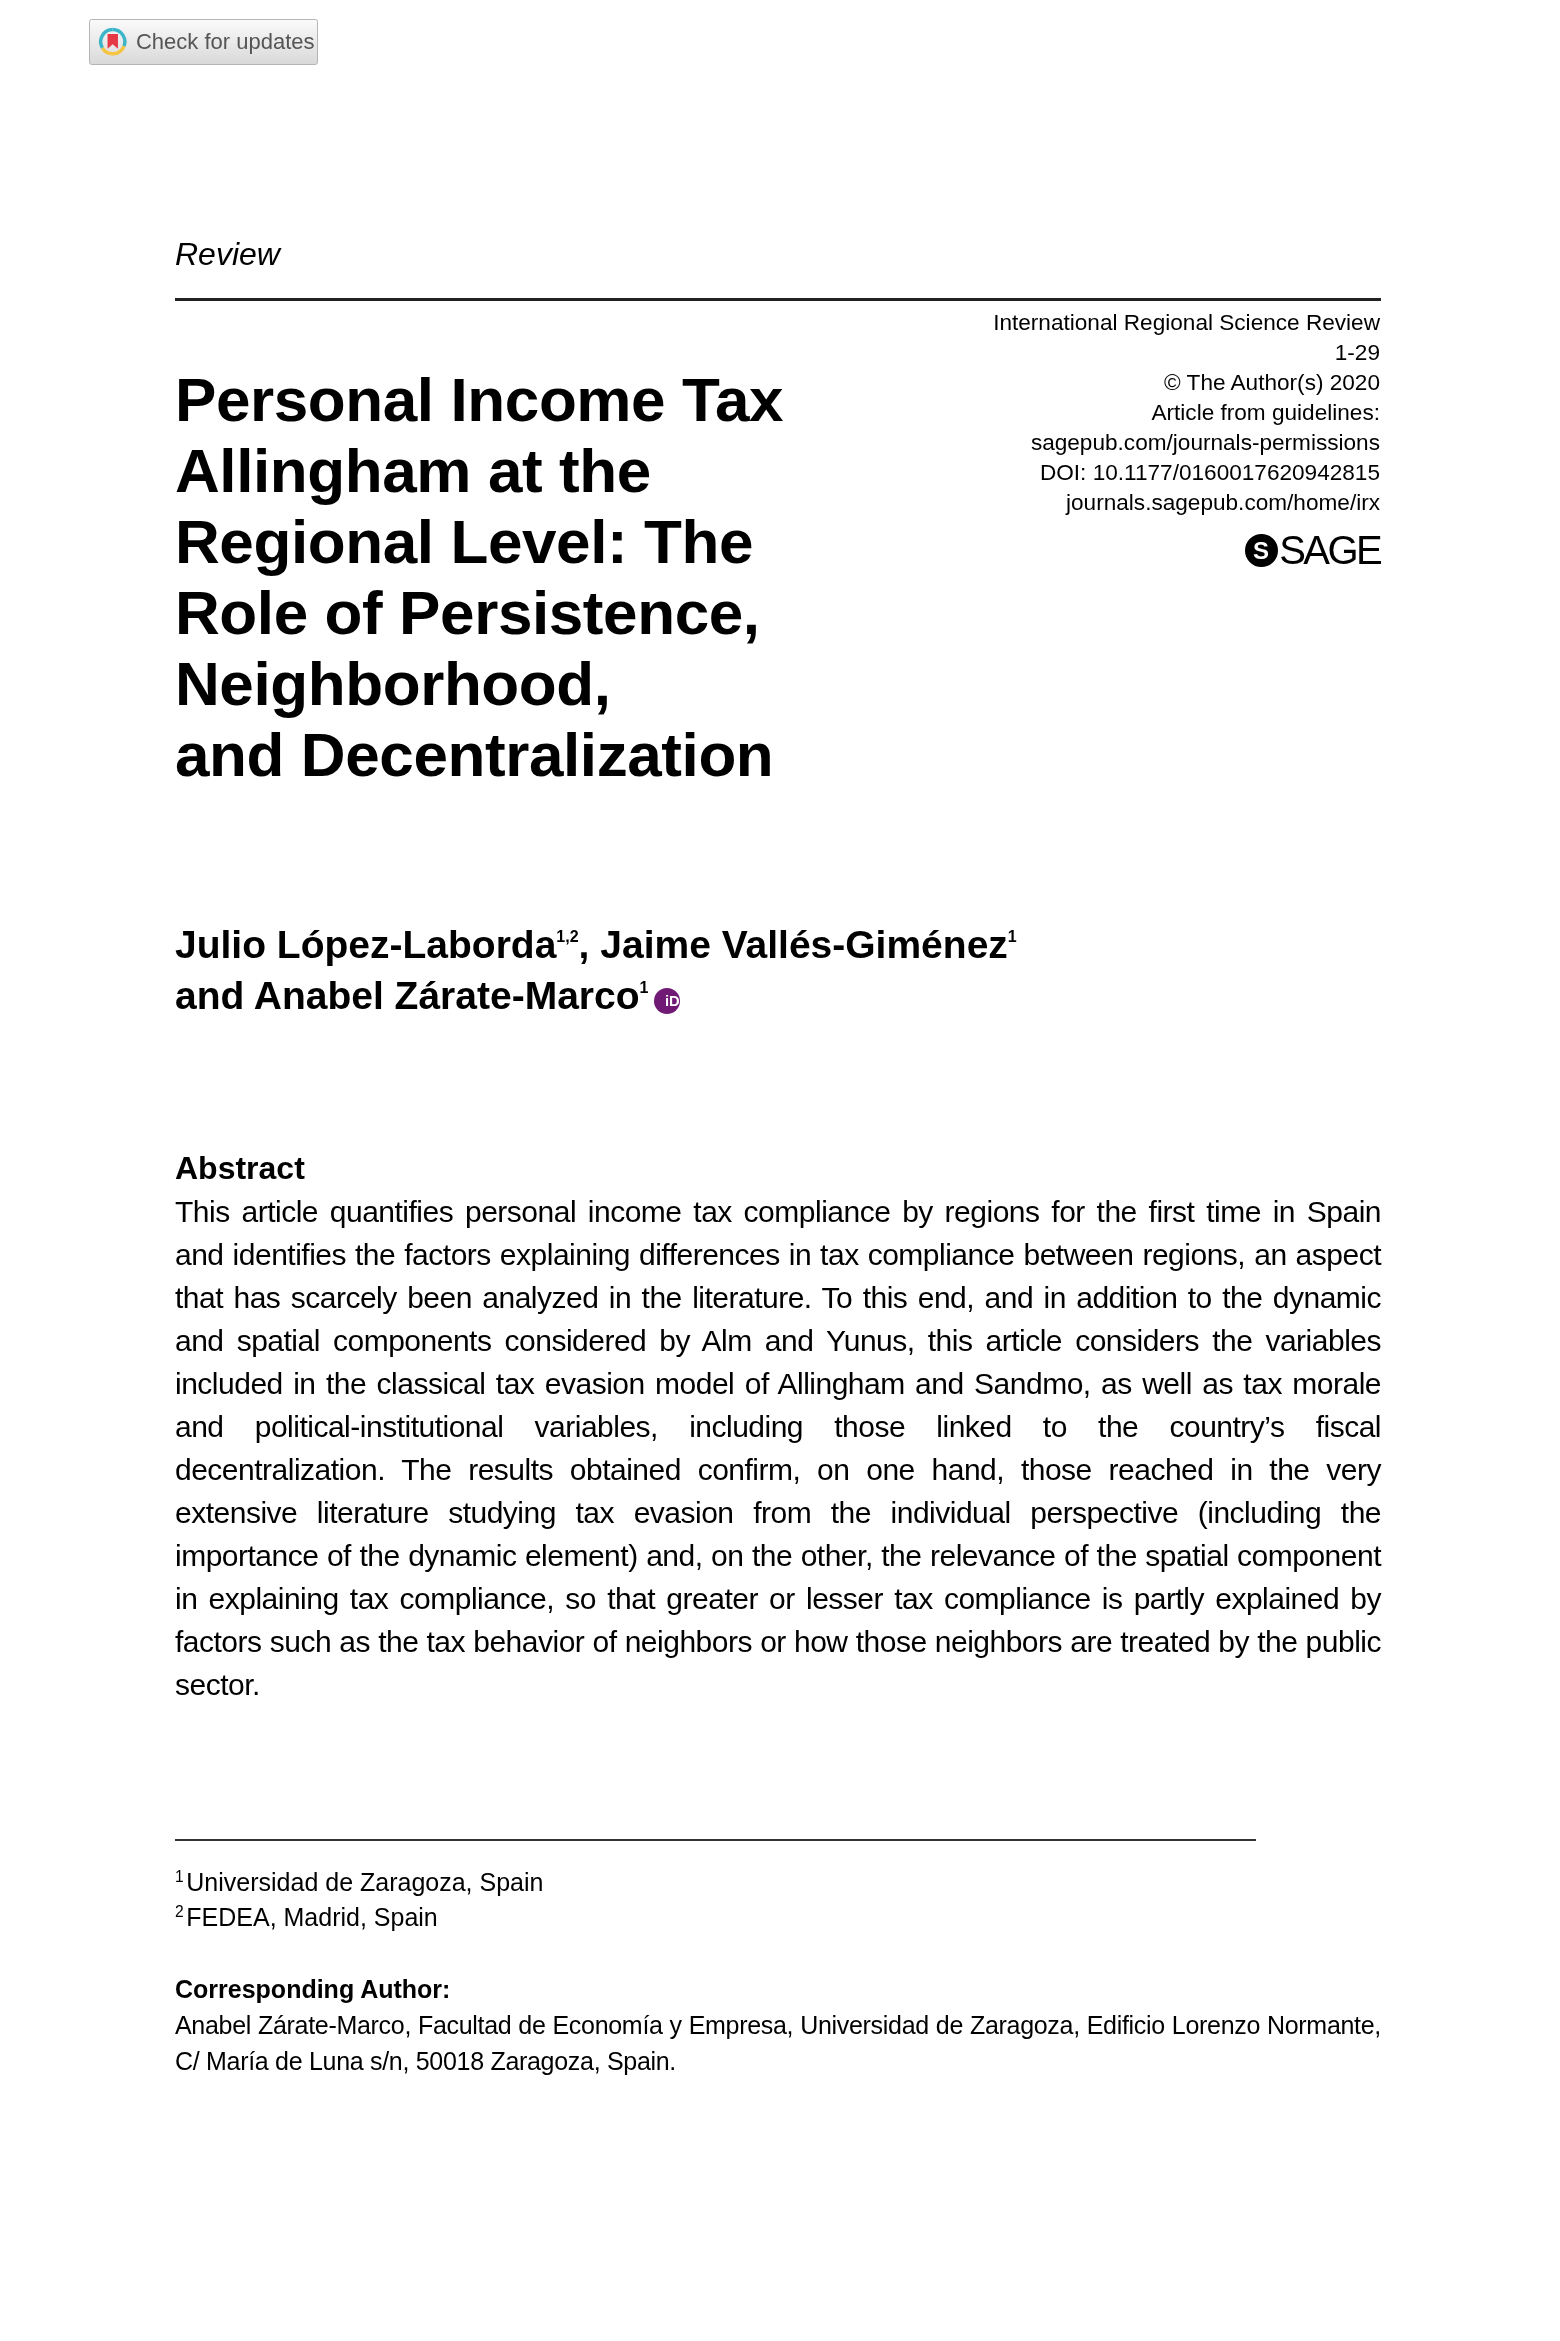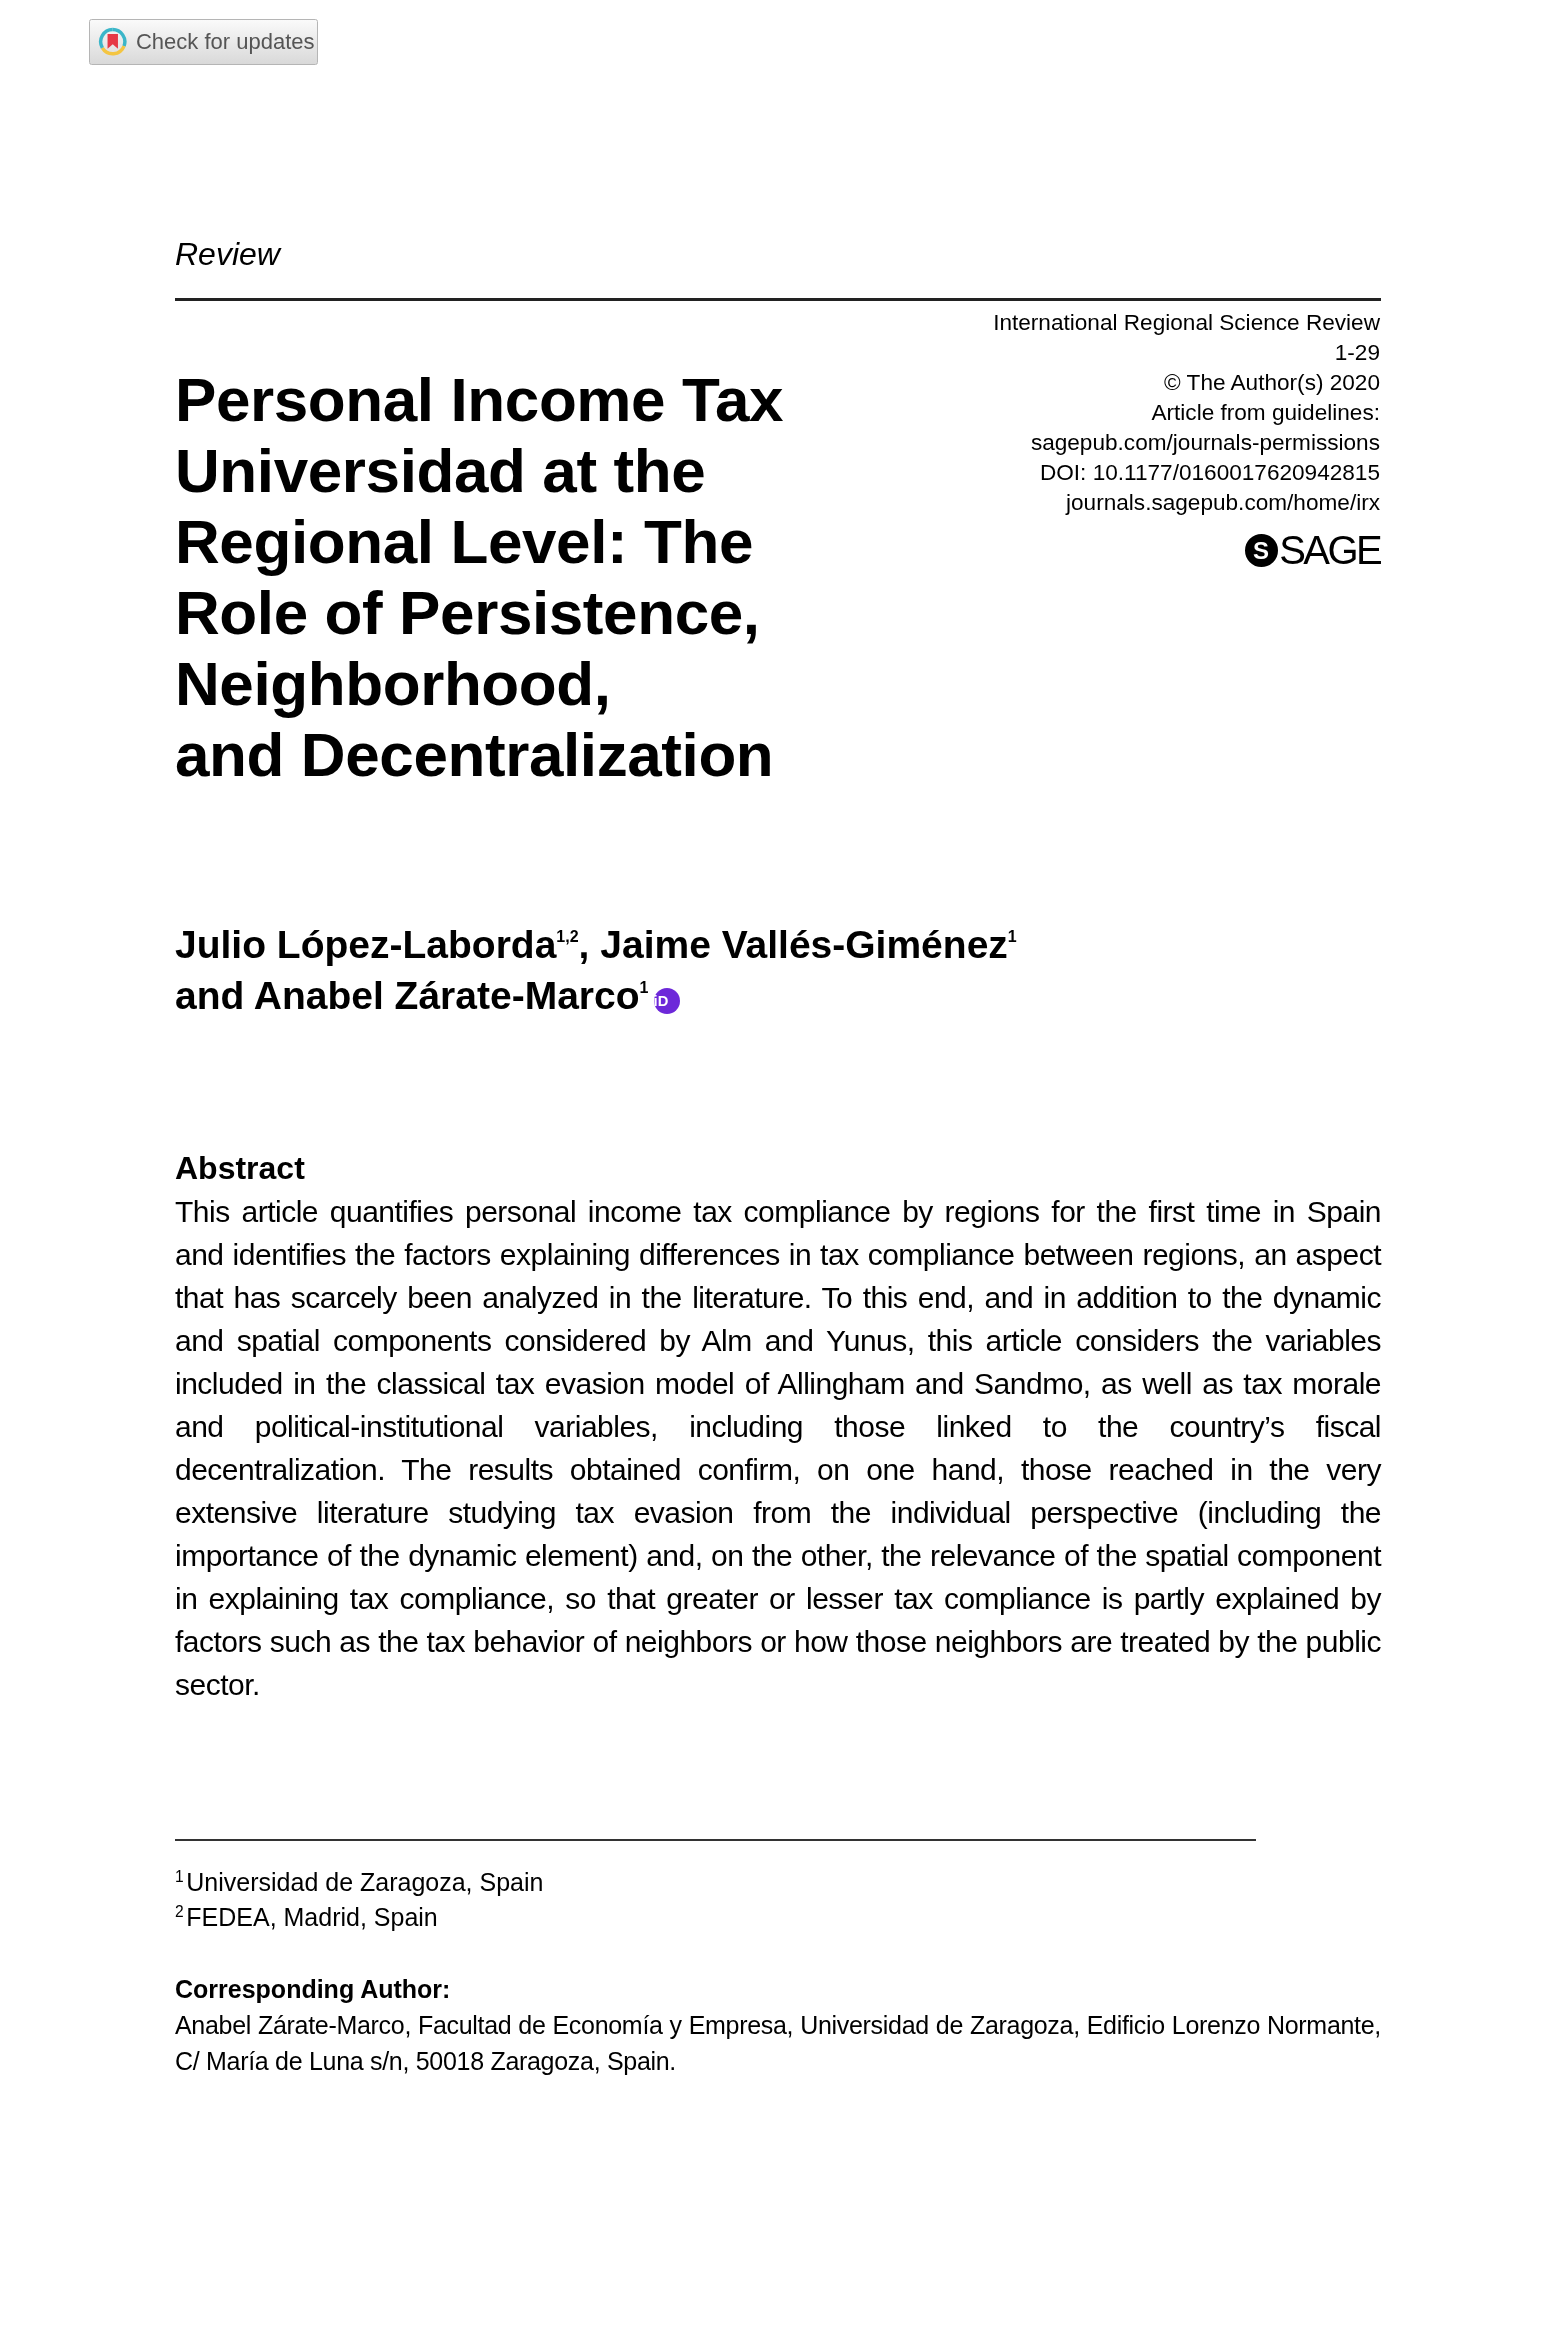--- a/index.html
+++ b/index.html
@@ -12,21 +12,21 @@
   .toprule{left:175px;top:298px;width:1206px;height:2.6px;background:#222;}
   .meta{right:180px;top:308px;text-align:right;font-size:22.6px;line-height:30px;}
   .meta div{white-space:nowrap;}
   .sage{right:180px;top:533px;display:flex;align-items:center;gap:1.7px;}
   .sage-mark{width:33px;height:33px;border:2.6px solid #000;border-radius:50%;box-sizing:border-box;display:flex;align-items:center;justify-content:center;font-weight:bold;font-size:24px;background:#000;color:#fff;}
   .sage-word{font-size:40px;letter-spacing:-2.6px;font-weight:normal;line-height:35px;}
   .title{left:175px;top:364px;width:694px;font-size:62px;line-height:71px;font-weight:bold;letter-spacing:-0.4px;}
   .title div{white-space:nowrap;}
   .authors{left:175px;top:919px;font-size:39px;line-height:51px;font-weight:bold;}
   .authors sup{font-size:16px;vertical-align:15.6px;line-height:0;}
-  .orcid{display:inline-block;width:26px;height:26px;border-radius:50%;background:#6d28d9;color:#fff;font-size:14.7px;font-weight:bold;text-align:left;line-height:26px;vertical-align:3.5px;margin-left:5.2px;}
+  .orcid{display:inline-block;width:26px;height:26px;border-radius:50%;background:#701a75;color:#fff;font-size:14.7px;font-weight:bold;text-align:right;line-height:26px;vertical-align:3.5px;margin-left:5.2px;}
   .abstract{left:175px;top:1147px;width:1206px;}
   .abstract-h{font-size:32px;font-weight:bold;line-height:43px;}
   .abstract-b{font-size:30px;line-height:43px;text-align:justify;letter-spacing:-0.5px;}
   .fnrule{left:175px;top:1839px;width:1081px;height:1.7px;background:#333;}
   .fn{left:175px;top:1865px;font-size:25px;line-height:35px;}
   .fn sup{font-size:15.6px;vertical-align:9.5px;line-height:0;margin-right:2.6px;}
   .corr{left:175px;top:1971px;width:1206px;font-size:25px;line-height:36px;}
   .corr-h{font-weight:bold;}
   .corr-b{text-align:justify;letter-spacing:-0.3px;}
 </style>
@@ -55,21 +55,21 @@
   <div>DOI: 10.1177/0160017620942815</div>
   <div>journals.sagepub.com/home/irx</div>
 </div>
 <div class="abs sage">
   <span class="sage-mark">S</span>
   <span class="sage-word">SAGE</span>
 </div>
 
 <div class="abs title">
   <div>Personal Income Tax</div>
-  <div>Universidad at the</div>
+  <div>Allingham at the</div>
   <div>Regional Level: The</div>
   <div>Role of Persistence,</div>
   <div>Neighborhood,</div>
   <div>and Decentralization</div>
 </div>
 
 <div class="abs authors">
   <div>
     <span>Julio López-Laborda</span><sup>1,2</sup><span>, </span><span>Jaime Vallés-Giménez</span><sup>1</sup>
   </div>

